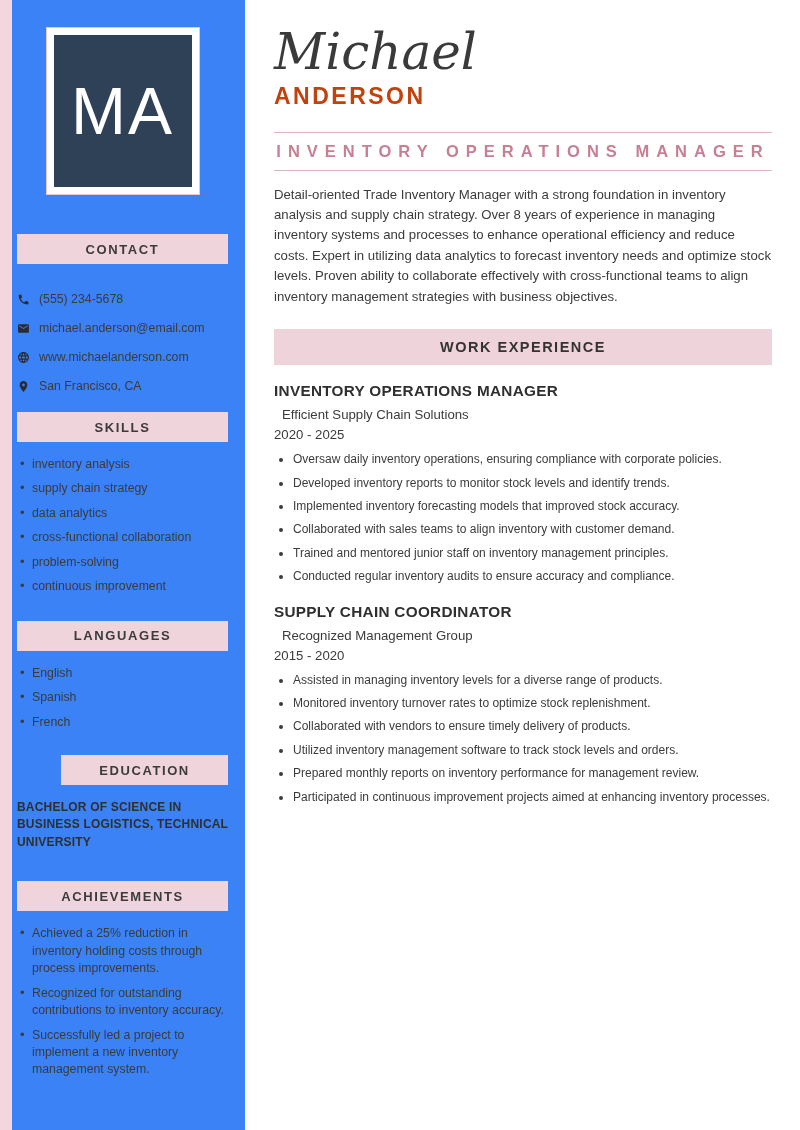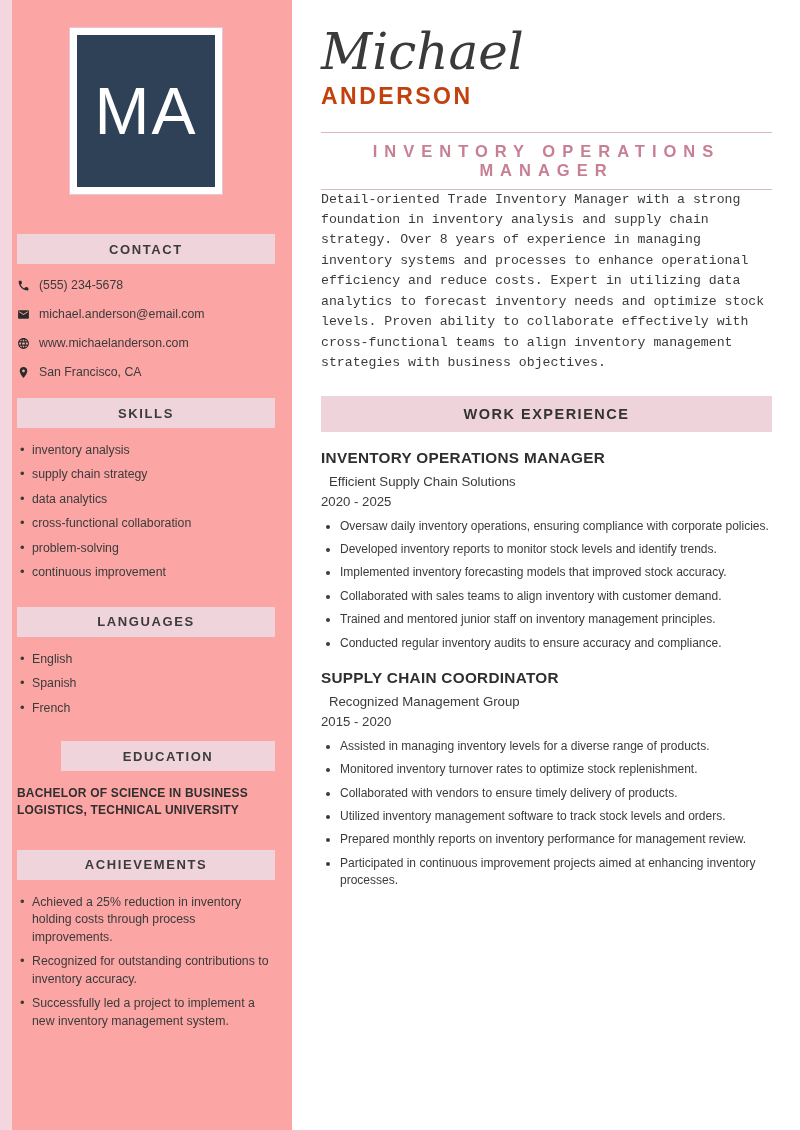--- a/index.html
+++ b/index.html
@@ -8,23 +8,23 @@
     height: 1130px;
     font-family: "Liberation Sans", sans-serif;
     color: #3b3b3b;
     background: #ffffff;
     display: flex;
     overflow: hidden;
   }
 
   
   .sidebar {
-    width: 292px;
+    width: 245px;
     flex-shrink: 0;
-    background: #fca5a5;
+    background: #3b82f6;
     display: flex;
   }
   .stripe { width: 12px; flex-shrink: 0; background: #f3d6de; }
   .sidebar-inner { flex: 1; padding: 27px 17px 20px 5px; }
 
   .avatar-frame {
     width: 154px; height: 168px;
     margin: 0 auto;
     background: #ffffff;
     border: 1px solid #e6c6cf;
@@ -50,21 +50,21 @@
     font-weight: 700;
     letter-spacing: 1.6px;
     color: #3b3b3b;
   }
   .section-contact .band { margin-top: 39px; }
   .section-skills .band { margin-top: 19px; }
   .section-languages .band { margin-top: 25px; }
   .section-education .band { margin-top: 24px; margin-left: 44px; }
   .section-achievements .band { margin-top: 30px; }
 
-  .contact-list { list-style: none; padding-top: 14px; }
+  .contact-list { list-style: none; padding-top: 28px; }
   .contact-list li {
     display: flex; align-items: center; gap: 9px;
     font-size: 12.3px;
     margin-bottom: 15px;
   }
   .cicon { width: 13px; height: 13px; flex-shrink: 0; display: inline-flex; color: #2b2b2b; }
   .cicon svg { width: 13px; height: 13px; fill: currentColor; }
 
   .dot-list { list-style: none; padding-top: 14px; margin-left: 3px; }
   .dot-list li {
@@ -106,24 +106,24 @@
   .rule-top { margin-top: 22px; }
   .headline-title {
     text-align: center;
     color: #c77f93;
     font-size: 16.5px;
     font-weight: 700;
     letter-spacing: 7px;
     padding: 9px 0;
   }
   .summary {
+    margin-top: 14px;
     font-size: 13.2px;
     line-height: 1.55;
     color: #3b3b3b;
-    font-family: Liberation Mono, monospace;
   }
   .we-band {
     margin-top: 22px;
     background: #eed3db;
     height: 36px;
     display: flex; align-items: center; justify-content: center;
     font-size: 14.5px;
     font-weight: 700;
     letter-spacing: 1.5px;
     color: #333333;

